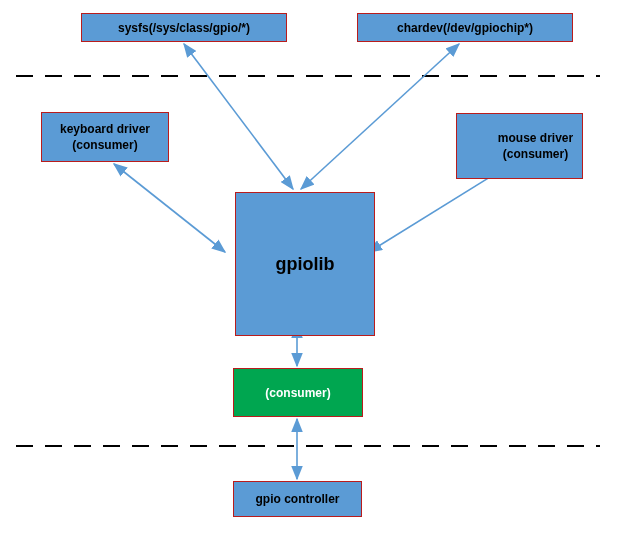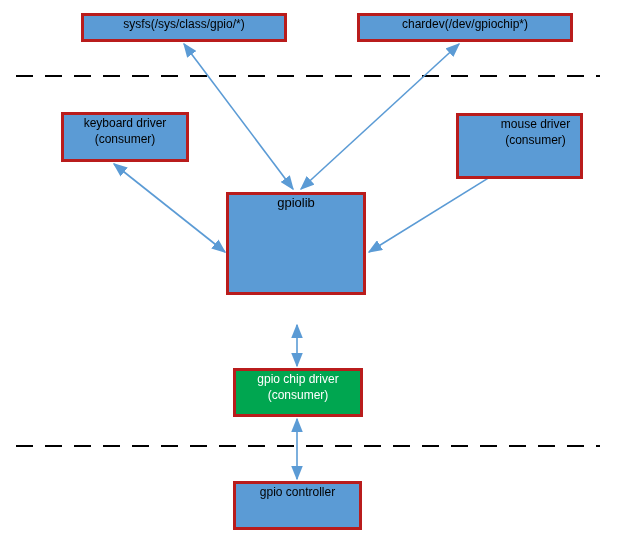--- a/index.html
+++ b/index.html
@@ -21,36 +21,36 @@
     top: 0;
     width: 621px;
     height: 540px;
   }
   .node {
     position: absolute;
     box-sizing: border-box;
     display: flex;
     flex-direction: column;
     align-items: center;
-    justify-content: flex-start;
+    justify-content: center;
     text-align: center;
     background: #5b9bd5;
-    border: 3px solid #b91c1c;
+    border: 1px solid #b91c1c;
     color: #000000;
     font-size: 12px;
-    font-weight: 400;
+    font-weight: 700;
     line-height: 16px;
   }
   .node-sysfs      { left: 81px;  top: 13px;  width: 206px; height: 29px; }
   .node-chardev    { left: 357px; top: 13px;  width: 216px; height: 29px; }
-  .node-keyboard   { left: 41px;  top: 112px; width: 128px; height: 50px; margin-left: 20px; }
+  .node-keyboard   { left: 41px;  top: 112px; width: 128px; height: 50px; }
   .node-mouse      { left: 456px; top: 113px; width: 127px; height: 66px; padding-left: 32px; }
-  .node-gpiolib    { left: 226px; top: 192px; width: 140px; height: 103px; font-size: 13px; }
+  .node-gpiolib    { left: 235px; top: 192px; width: 140px; height: 144px; font-size: 18px; }
   .node-chipdriver { left: 233px; top: 368px; width: 130px; height: 49px; background: #00a650; color: #ffffff; }
-  .node-controller { left: 233px; top: 481px; width: 129px; height: 49px; }
+  .node-controller { left: 233px; top: 481px; width: 129px; height: 36px; }
   .node .lbl { display: block; }
 </style>
 </head>
 <body>
 
 <div class="canvas">
 
   <svg class="edges-layer" viewBox="0 0 621 540" xmlns="http://www.w3.org/2000/svg">
     <defs>
       <marker id="ah" viewBox="0 0 10 8" refX="9" refY="4" markerWidth="9" markerHeight="7.2" orient="auto-start-reverse">
@@ -85,21 +85,20 @@
   <div class="node node-mouse">
     <span class="lbl">mouse driver</span>
     <span class="lbl">(consumer)</span>
   </div>
 
   <div class="node node-gpiolib">
     <span class="lbl">gpiolib</span>
   </div>
 
   <div class="node node-chipdriver">
-    <span class="lbl">gpio chip driver</span>
     <span class="lbl">(consumer)</span>
   </div>
 
   <div class="node node-controller">
     <span class="lbl">gpio controller</span>
   </div>
 
 </div>
 
 </body></html>

